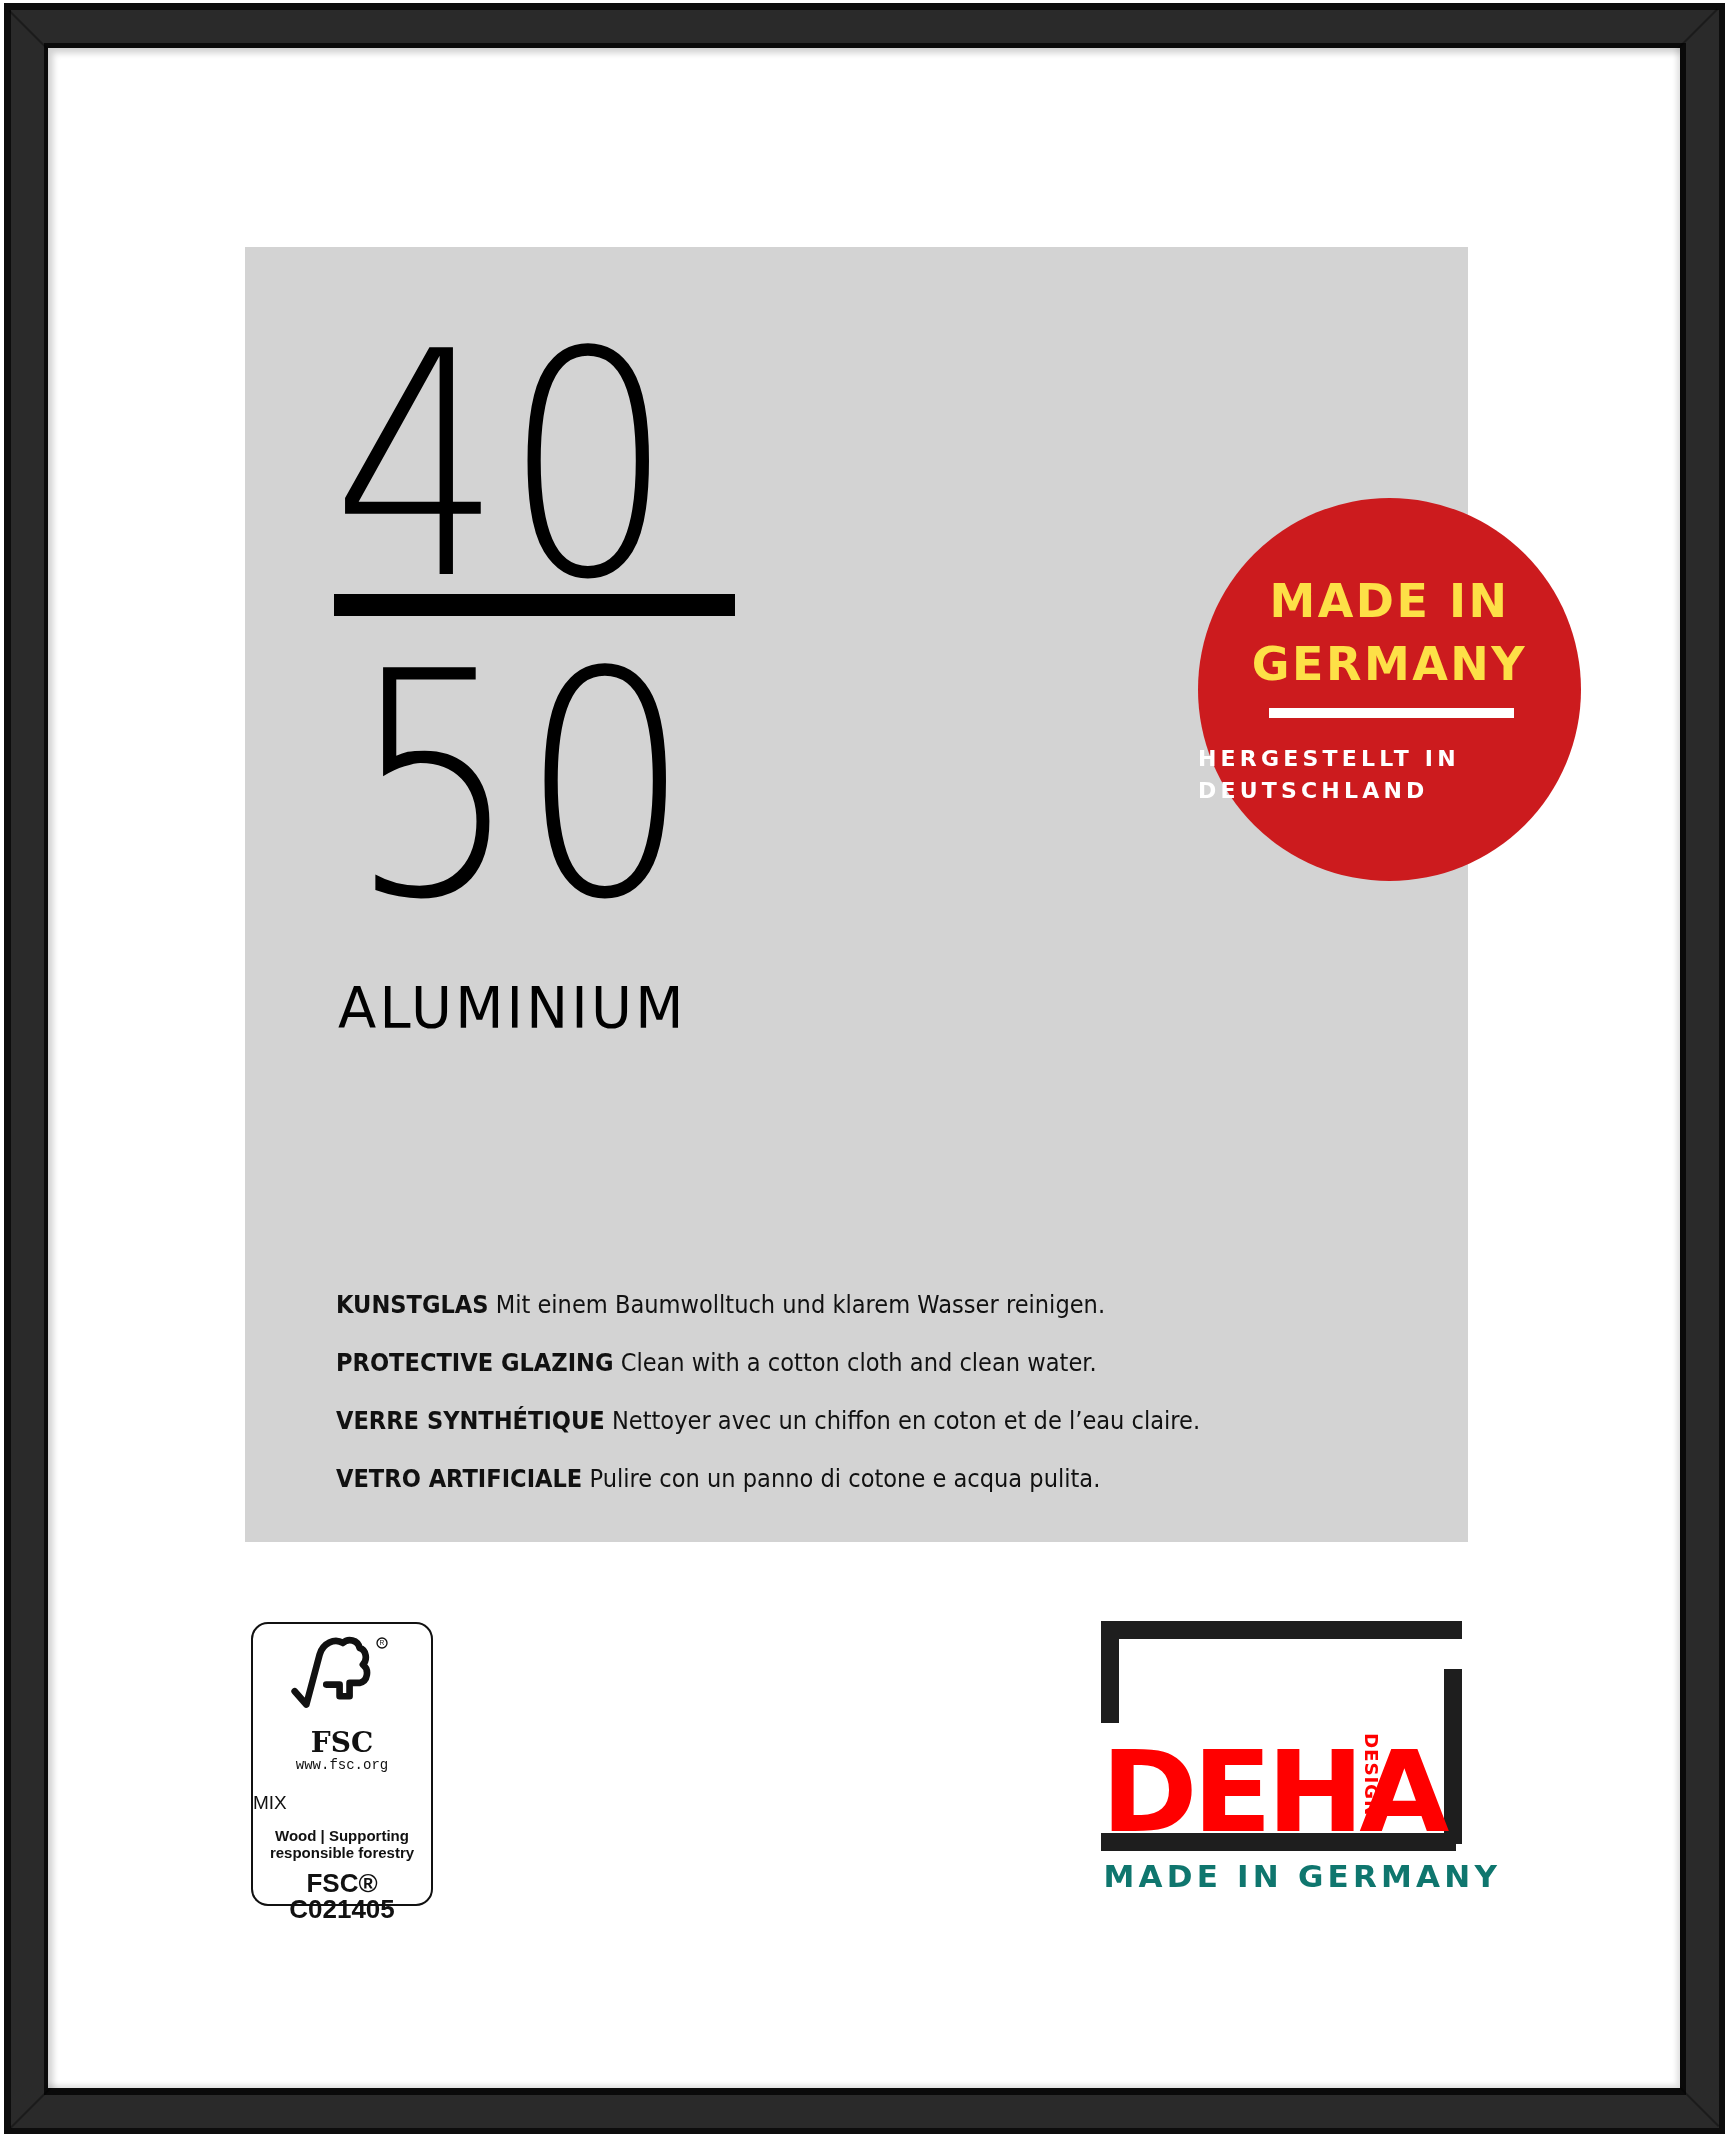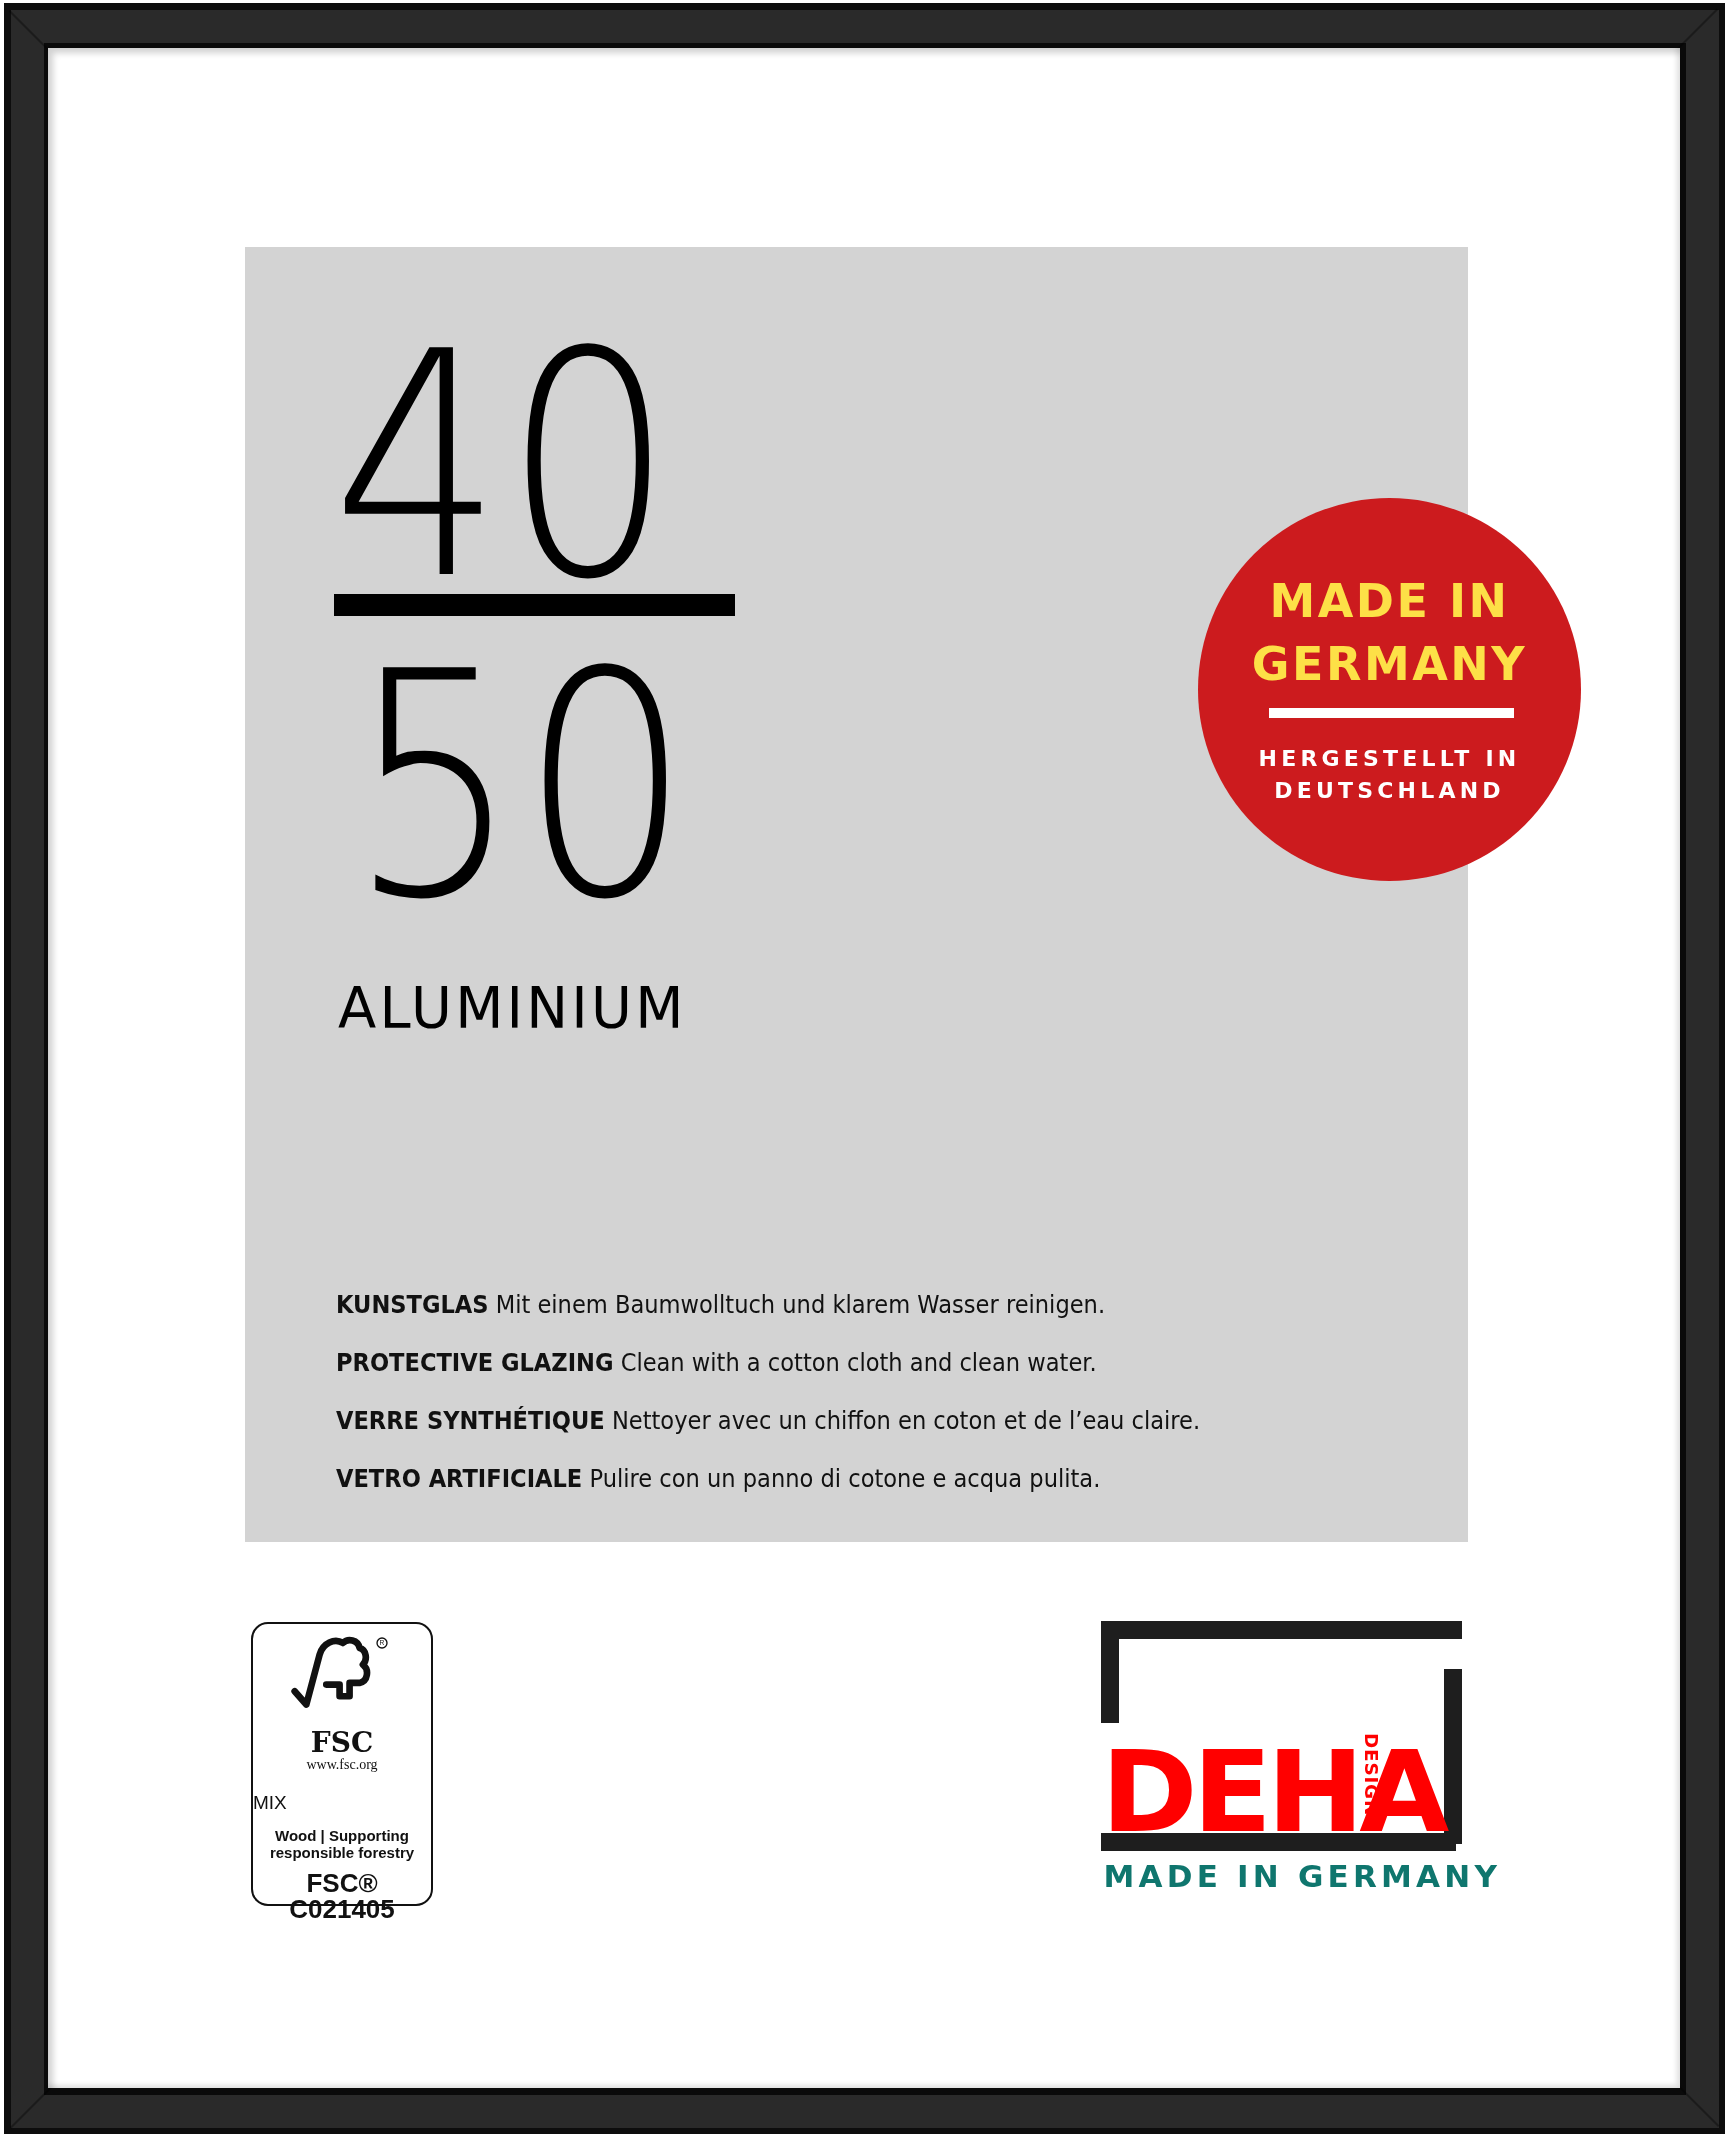--- a/index.html
+++ b/index.html
@@ -26,29 +26,29 @@
   .care { position:absolute; left:336px; top:1286px; width:1119px; }
   .care-line { font-family:"DejaVu Sans", sans-serif; font-size:24px; color:#111; height:58px; line-height:38px; white-space:nowrap; transform:scaleX(0.94); transform-origin:0 0; }
   .care-line b { font-weight:bold; }
 
   
   .badge { position:absolute; left:1198px; top:498px; width:383px; height:383px; border-radius:50%; background:#cc1b1e; }
   .badge-line1, .badge-line2 { position:absolute; left:0; width:100%; text-align:center; color:#fde047; font-family:"DejaVu Sans", sans-serif; font-weight:bold; font-size:46px; letter-spacing:2.5px; line-height:1; }
   .badge-line1 { top:80px; }
   .badge-line2 { top:143px; }
   .badge-rule { position:absolute; left:71px; top:210px; width:245px; height:10px; background:#fff; }
-  .badge-sub1, .badge-sub2 { position:absolute; left:0; width:100%; text-align:center; color:#fff; font-family:"DejaVu Sans", sans-serif; font-weight:bold; font-size:22px; letter-spacing:4.2px; line-height:1; }
+  .badge-sub1, .badge-sub2 { position:absolute; left:0; width:100%; text-align:left; color:#fff; font-family:"DejaVu Sans", sans-serif; font-weight:bold; font-size:22px; letter-spacing:4.2px; line-height:1; }
   .badge-sub1 { top:250px; }
   .badge-sub2 { top:282px; }
 
   
   .fsc { position:absolute; left:251px; top:1622px; width:182px; height:284px; box-sizing:border-box; border:2.5px solid #111; border-radius:17px; background:#fff; }
   .fsc-icon { position:absolute; left:35px; top:11.7px; width:104px; height:88px; }
   .fsc-wordmark { position:absolute; left:0; width:100%; top:105px; text-align:center; font-family:"DejaVu Serif", serif; font-weight:bold; font-size:28px; color:#111; line-height:1; }
-  .fsc-url { position:absolute; left:0; width:100%; top:134px; text-align:center; font-family:Liberation Serif, serif; font-size:14px; color:#111; line-height:1; }
+  .fsc-url { position:absolute; left:0; width:100%; top:134px; text-align:center; font-family:Liberation Mono, monospace; font-size:14px; color:#111; line-height:1; }
   .fsc-mix { position:absolute; left:0; width:100%; top:169px; text-align:left; font-family:"Liberation Sans", sans-serif; font-size:19px; color:#111; line-height:1; }
   .fsc-desc1, .fsc-desc2 { position:absolute; left:0; width:100%; text-align:center; font-family:"Liberation Sans", sans-serif; font-weight:bold; font-size:15px; color:#111; line-height:1; }
   .fsc-desc1 { top:204px; }
   .fsc-desc2 { top:221px; }
   .fsc-code { position:absolute; left:0; width:100%; top:246px; text-align:center; font-family:"Liberation Sans", sans-serif; font-weight:bold; font-size:26px; color:#111; line-height:1; }
 
   
   .deha { position:absolute; left:1101px; top:1621px; width:361px; height:292px; }
   .deha-bar { position:absolute; background:#1e1e1e; }
   .deha-word { position:absolute; left:0; top:115px; font-family:"DejaVu Sans", sans-serif; font-weight:bold; font-size:112px; color:#ff0000; line-height:1; letter-spacing:-5px; transform:scaleX(1.04); transform-origin:0 0; }

